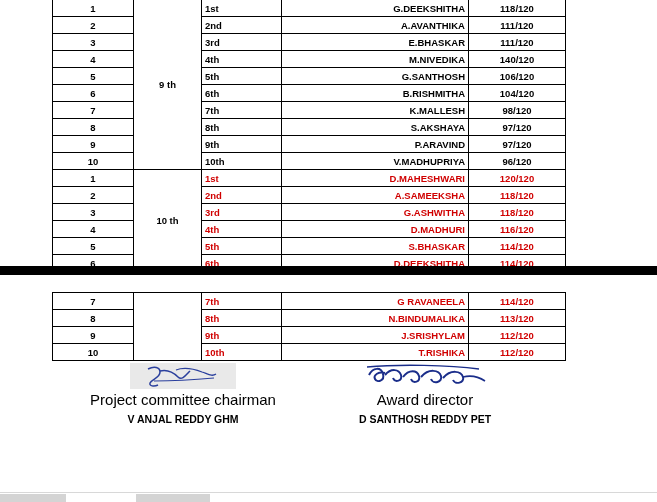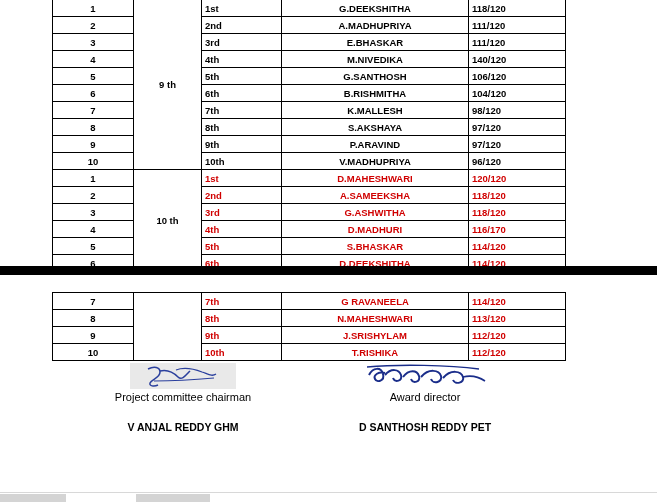--- a/index.html
+++ b/index.html
@@ -33,22 +33,22 @@
     border: 1px solid #000000;
     height: 16px;
     padding: 0 3px;
     vertical-align: middle;
     white-space: nowrap;
     overflow: hidden;
   }
   .c-sl    { width: 74px;  text-align: center; }
   .c-class { width: 61px;  text-align: center; }
   .c-rank  { width: 73px;  text-align: left; }
-  .c-name  { width: 180px; text-align: center; }
-  .c-marks { width: 90px;  text-align: left; }
+  .c-name  { width: 180px; text-align: right; }
+  .c-marks { width: 90px;  text-align: center; }
 
   .blk { color: #000000; }
   .red { color: #d00000; }
 
   
   #table-top {
     position: absolute;
     left: 52px;
     top: -1px;
   }
@@ -96,29 +96,29 @@
     top: 0;
     background: #e9e9e9;
     height: 26px;
   }
   .sig-scan.a { width: 106px; }
   .sig-scan.b { width: 132px; background: transparent; }
 
   .sig-scan svg { display: block; }
 
   .sig-role {
-    font-size: 11px;
+    font-size: 15px;
     color: #000000;
     margin-top: 1px;
   }
   .sig-name {
     font-size: 10.5px;
     font-weight: bold;
     color: #000000;
-    margin-top: 18px;
+    margin-top: 5px;
   }
 
   
   .bottom-strip {
     position: absolute;
     left: 0;
     bottom: 0;
     width: 657px;
     height: 9px;
     background: #ffffff;
@@ -144,21 +144,21 @@
       <tr>
         <td class="c-sl blk">1</td>
         <td class="c-class blk" rowspan="10">9 th</td>
         <td class="c-rank blk">1st</td>
         <td class="c-name blk">G.DEEKSHITHA</td>
         <td class="c-marks blk">118/120</td>
       </tr>
       <tr>
         <td class="c-sl blk">2</td>
         <td class="c-rank blk">2nd</td>
-        <td class="c-name blk">A.MADHUPRIYA</td>
+        <td class="c-name blk">A.AVANTHIKA</td>
         <td class="c-marks blk">111/120</td>
       </tr>
       <tr>
         <td class="c-sl blk">3</td>
         <td class="c-rank blk">3rd</td>
         <td class="c-name blk">E.BHASKAR</td>
         <td class="c-marks blk">111/120</td>
       </tr>
       <tr>
         <td class="c-sl blk">4</td>
@@ -219,21 +219,21 @@
       <tr>
         <td class="c-sl blk">3</td>
         <td class="c-rank red">3rd</td>
         <td class="c-name red">G.ASHWITHA</td>
         <td class="c-marks red">118/120</td>
       </tr>
       <tr>
         <td class="c-sl blk">4</td>
         <td class="c-rank red">4th</td>
         <td class="c-name red">D.MADHURI</td>
-        <td class="c-marks red">116/170</td>
+        <td class="c-marks red">116/120</td>
       </tr>
       <tr>
         <td class="c-sl blk">5</td>
         <td class="c-rank red">5th</td>
         <td class="c-name red">S.BHASKAR</td>
         <td class="c-marks red">114/120</td>
       </tr>
       <tr>
         <td class="c-sl blk">6</td>
         <td class="c-rank red">6th</td>
@@ -250,21 +250,21 @@
       <tr>
         <td class="c-sl blk">7</td>
         <td class="c-class blk" rowspan="4"></td>
         <td class="c-rank red">7th</td>
         <td class="c-name red">G RAVANEELA</td>
         <td class="c-marks red">114/120</td>
       </tr>
       <tr>
         <td class="c-sl blk">8</td>
         <td class="c-rank red">8th</td>
-        <td class="c-name red">N.MAHESHWARI</td>
+        <td class="c-name red">N.BINDUMALIKA</td>
         <td class="c-marks red">113/120</td>
       </tr>
       <tr>
         <td class="c-sl blk">9</td>
         <td class="c-rank red">9th</td>
         <td class="c-name red">J.SRISHYLAM</td>
         <td class="c-marks red">112/120</td>
       </tr>
       <tr>
         <td class="c-sl blk">10</td>

